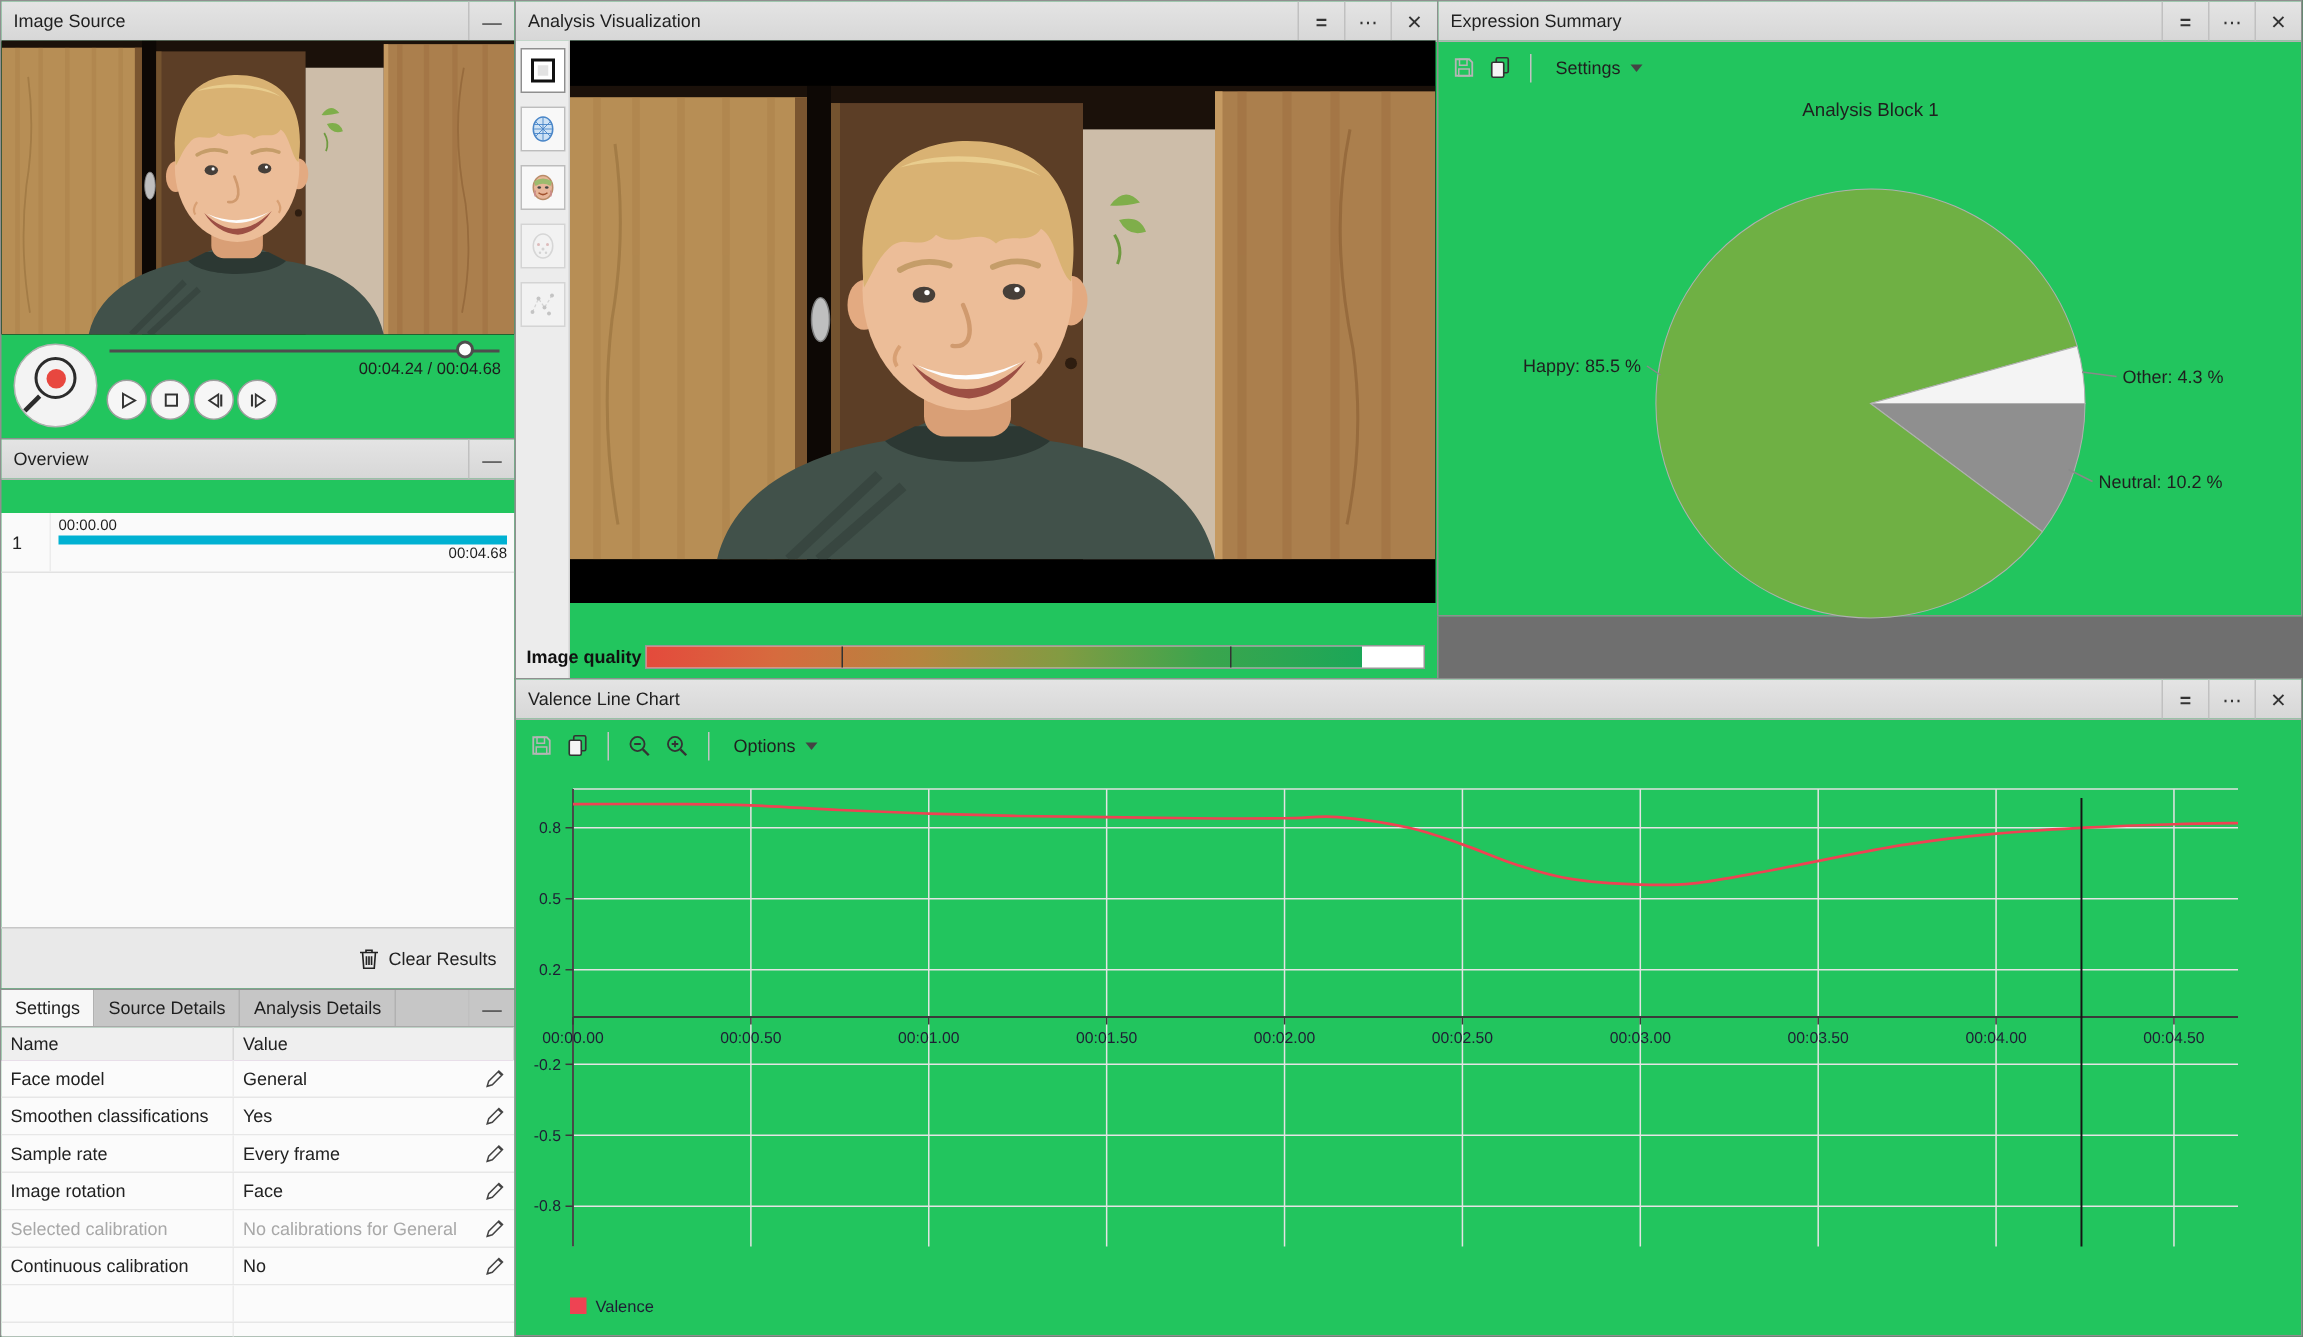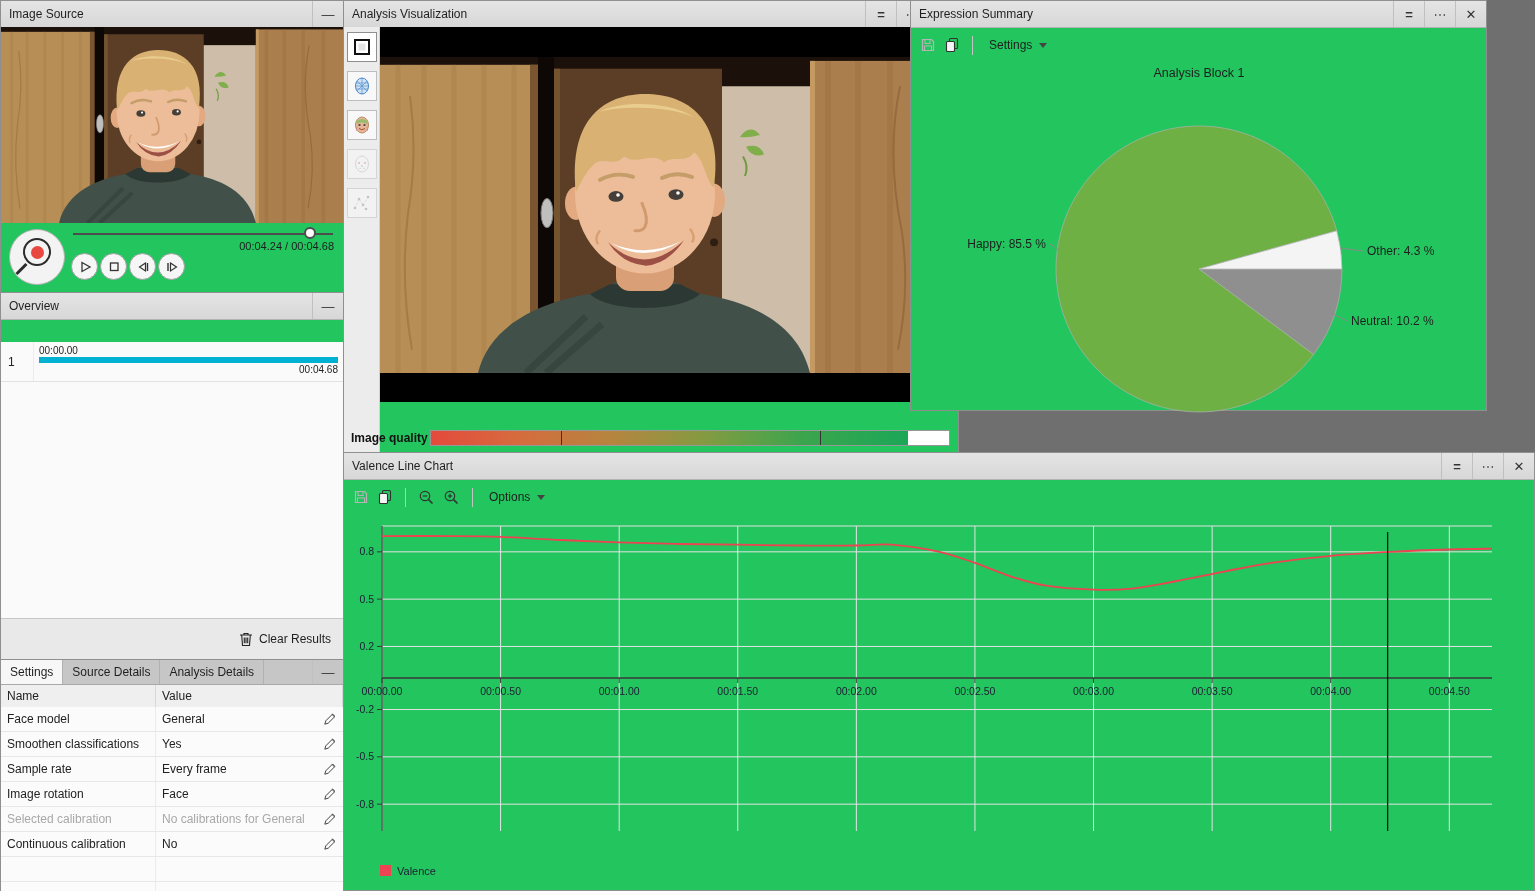--- a/index.html
+++ b/index.html
@@ -3,21 +3,21 @@
 <meta charset="utf-8">
 <style>
   html,body{margin:0;padding:0;}
   body{width:1535px;height:891px;position:relative;background:#6f6f6f;
        font-family:"Liberation Sans",sans-serif;overflow:hidden;color:#222;}
   .panel{position:absolute;background:#22c55e;border:1px solid #8f8f8f;box-sizing:border-box;}
   #p-source{left:0;top:0;width:344px;height:293px;}
   #p-overview{left:0;top:292px;width:344px;height:368px;}
   #p-details{left:0;top:659px;width:344px;height:232px;}
   #p-viz{left:343px;top:0;width:616px;height:453px;}
-  #p-expr{left:910px;top:0;width:577px;height:411px;}
+  #p-expr{left:958px;top:0;width:577px;height:411px;}
   #p-valence{left:343px;top:452px;width:1192px;height:439px;}
 
   .titlebar{height:26px;background:linear-gradient(#e4e4e4,#d7d7d7);border-bottom:1px solid #b3b3b3;
             display:flex;align-items:stretch;font-size:12px;}
   .titlebar .t{flex:1;display:flex;align-items:center;padding-left:8px;color:#1f1f1f;}
   .tb-btn{width:30px;display:flex;align-items:center;justify-content:center;
           border-left:1px solid #c0c0c0;color:#333;font-size:13px;cursor:default;}
   .tb-btn.menu{font-weight:bold;}
 
   

